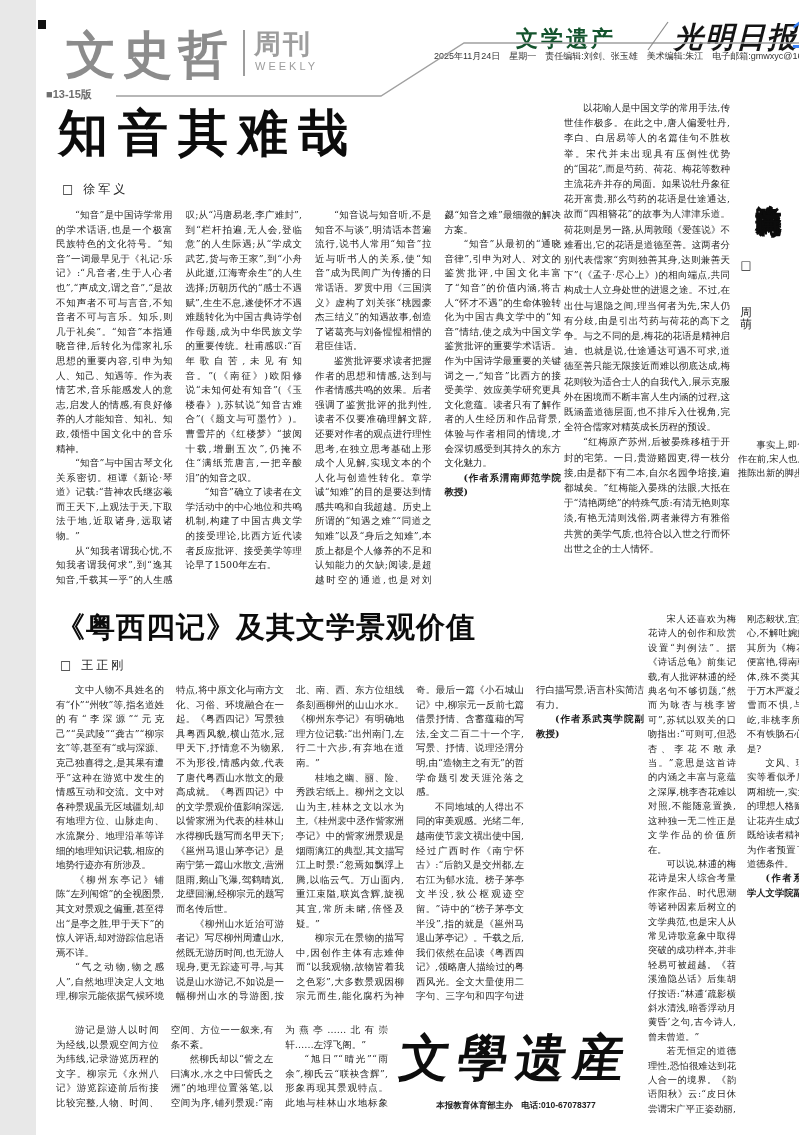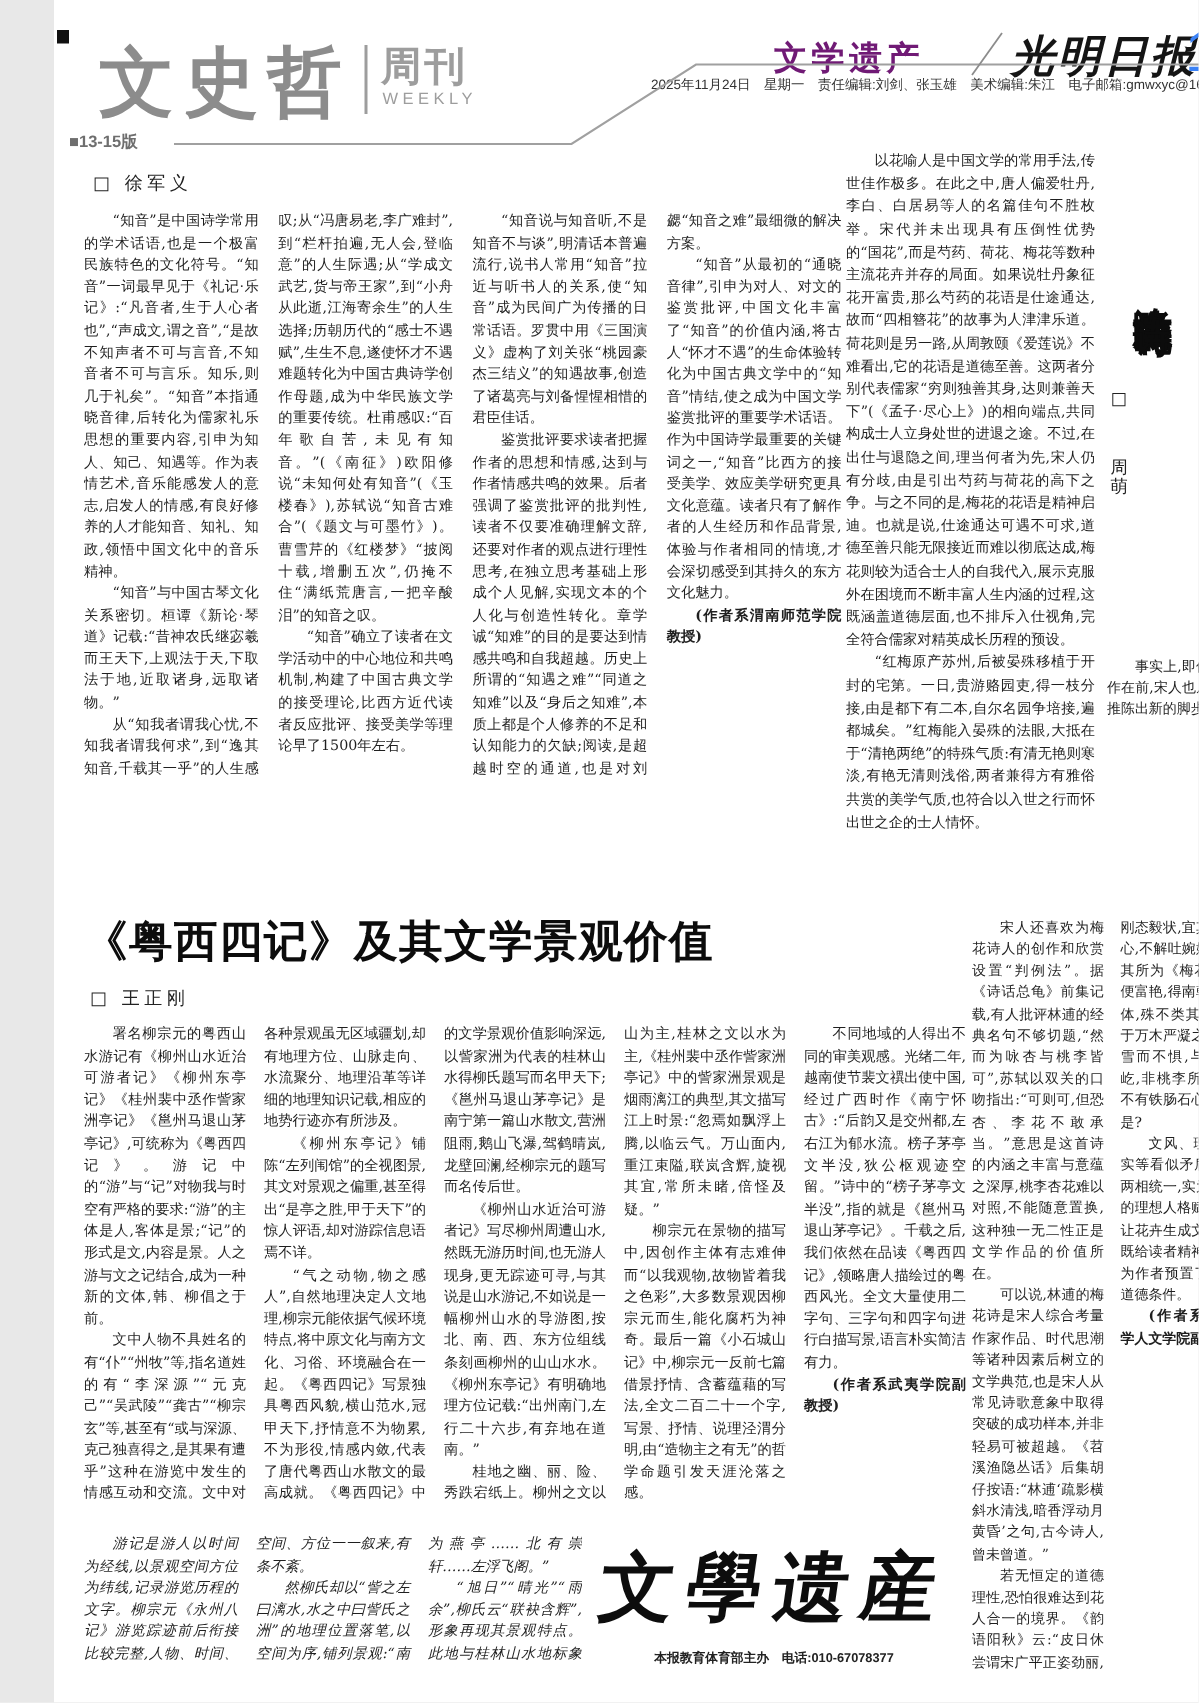--- a/index.html
+++ b/index.html
@@ -9,21 +9,21 @@
   .corner-mark{position:absolute;left:2px;top:20px;width:8px;height:9px;background:#111;}
   .logo-wshz{position:absolute;left:30px;top:22px;font-size:50px;font-weight:bold;
              color:#8c8c8c;letter-spacing:6px;font-family:"DejaVu Serif","Liberation Serif",serif;}
   .logo-divider{position:absolute;left:207px;top:30px;width:2px;height:46px;background:#9d9d9d;}
   .logo-zhoukan{position:absolute;left:218px;top:26px;font-size:27px;font-weight:bold;color:#9d9d9d;letter-spacing:2px;}
   .logo-weekly{position:absolute;left:219px;top:60px;font-size:11px;color:#9d9d9d;letter-spacing:3px;
                font-family:"Liberation Sans","DejaVu Sans",sans-serif;}
   .pages-note{position:absolute;left:10px;top:87px;font-size:11px;font-weight:bold;color:#6e6e6e;
               font-family:"Liberation Sans","DejaVu Sans",sans-serif;}
   .column-name{position:absolute;left:480px;top:24px;font-size:22px;font-weight:bold;
-               color:#701a75;letter-spacing:3px;font-family:"Liberation Sans","DejaVu Sans",sans-serif;}
+               color:#14532d;letter-spacing:3px;font-family:"Liberation Sans","DejaVu Sans",sans-serif;}
   .masthead{position:absolute;left:638px;top:18px;font-size:29px;font-weight:bold;font-style:italic;
             color:#151515;letter-spacing:2px;font-family:"DejaVu Serif","Liberation Serif",serif;text-align:center;}
   .page-no{position:absolute;left:754px;top:14px;font-size:38px;color:#3b82f6;
            font-family:"Liberation Sans","DejaVu Sans",sans-serif;}
   .dateline{position:absolute;right:8px;top:50px;width:420px;text-align:right;font-size:9px;
             color:#333;font-family:"Liberation Sans","DejaVu Sans",sans-serif;}
   .header-rules{position:absolute;left:0;top:0;pointer-events:none;}
   
   .headline{font-family:"Liberation Sans","DejaVu Sans",sans-serif;font-weight:900;color:#0c0c0c;}
   .byline{font-size:12px;letter-spacing:3px;color:#222;}
@@ -34,21 +34,21 @@
   .a1{position:absolute;left:20px;top:100px;width:505px;height:505px;}
   .a1 .headline{font-size:50px;letter-spacing:10px;margin-left:2px;}
   .a1 .byline{margin:14px 0 10px 6px;}
   .a1-body{column-count:4;column-gap:13px;height:382px;}
   
   .a2{position:absolute;left:20px;top:608px;width:588px;height:527px;}
   .a2 .headline{font-size:29px;letter-spacing:1px;}
   .a2 .byline{margin:9px 0 9px 4px;}
   .a2-main{column-count:5;column-gap:12px;height:332px;}
   .a2-lowrow{display:flex;margin-top:8px;}
-  .a2-lower{width:332px;column-count:3;column-gap:12px;height:92px;font-style:italic;}
+  .a2-lower{width:332px;column-count:3;column-gap:12px;height:92px;}
   .logo-box{width:232px;margin-left:12px;text-align:center;}
   .logo-callig{font-size:50px;font-weight:bold;color:#0d0d0d;letter-spacing:8px;
                font-family:"DejaVu Serif","Liberation Serif",serif;transform:skewX(-8deg);
                display:inline-block;margin-top:2px;}
   .logo-sub{font-size:8.5px;font-weight:bold;color:#222;margin-top:8px;
             font-family:"Liberation Sans","DejaVu Sans",sans-serif;}
   
   .a3top{position:absolute;left:528px;top:100px;width:271px;height:508px;display:flex;}
   .a3-colL{width:166px;font-size:9.5px;line-height:15.2px;text-align:justify;overflow:hidden;}
   .a3-colL p{margin:0;text-indent:2em;}
@@ -81,20 +81,21 @@
   <div class="masthead">光明日报</div>
   <div class="page-no">13</div>
   <div class="dateline">2025年11月24日　星期一　责任编辑:刘剑、张玉雄　美术编辑:朱江　电子邮箱:gmwxyc@163.com</div>
 
   <svg class="header-rules" width="799" height="110">
     <polyline points="80,96 345,96 428,43 799,43" fill="none" stroke="#a0a0a0" stroke-width="1.4"></polyline>
     <line x1="612" y1="50" x2="632" y2="22" stroke="#8c8c8c" stroke-width="1.2"></line>
   </svg>
 
   <div class="a1">
+    <div class="headline">知音其难哉</div>
     <div class="byline">□ 徐军义</div>
     <div class="body-text a1-body">
       <div>
           <p>“知音”是中国诗学常用的学术话语,也是一个极富民族特色的文化符号。“知音”一词最早见于《礼记·乐记》:“凡音者,生于人心者也”,“声成文,谓之音”,“是故不知声者不可与言音,不知音者不可与言乐。知乐,则几于礼矣”。“知音”本指通晓音律,后转化为儒家礼乐思想的重要内容,引申为知人、知己、知遇等。作为表情艺术,音乐能感发人的意志,启发人的情感,有良好修养的人才能知音、知礼、知政,领悟中国文化中的音乐精神。</p>
           <p>“知音”与中国古琴文化关系密切。桓谭《新论·琴道》记载:“昔神农氏继宓羲而王天下,上观法于天,下取法于地,近取诸身,远取诸物。”</p>
           <p>从“知我者谓我心忧,不知我者谓我何求”,到“逸其知音,千载其一乎”的人生感叹;从“冯唐易老,李广难封”,到“栏杆拍遍,无人会,登临意”的人生际遇;从“学成文武艺,货与帝王家”,到“小舟从此逝,江海寄余生”的人生选择;历朝历代的“感士不遇赋”,生生不息,遂使怀才不遇难题转化为中国古典诗学创作母题,成为中华民族文学的重要传统。杜甫感叹:“百年歌自苦,未见有知音。”(《南征》)欧阳修说“未知何处有知音”(《玉楼春》),苏轼说“知音古难合”(《题文与可墨竹》)。曹雪芹的《红楼梦》“披阅十载,增删五次”,仍掩不住“满纸荒唐言,一把辛酸泪”的知音之叹。</p>
           <p>“知音”确立了读者在文学活动中的中心地位和共鸣机制,构建了中国古典文学的接受理论,比西方近代读者反应批评、接受美学等理论早了1500年左右。</p>
           <p>“知音说与知音听,不是知音不与谈”,明清话本普遍流行,说书人常用“知音”拉近与听书人的关系,使“知音”成为民间广为传播的日常话语。罗贯中用《三国演义》虚构了刘关张“桃园豪杰三结义”的知遇故事,创造了诸葛亮与刘备惺惺相惜的君臣佳话。</p>
           <p>鉴赏批评要求读者把握作者的思想和情感,达到与作者情感共鸣的效果。后者强调了鉴赏批评的批判性,读者不仅要准确理解文辞,还要对作者的观点进行理性思考,在独立思考基础上形成个人见解,实现文本的个人化与创造性转化。章学诚“知难”的目的是要达到情感共鸣和自我超越。历史上所谓的“知遇之难”“同道之知难”以及“身后之知难”,本质上都是个人修养的不足和认知能力的欠缺;阅读,是超越时空的通道,也是对刘勰“知音之难”最细微的解决方案。</p>
           <p>“知音”从最初的“通晓音律”,引申为对人、对文的鉴赏批评,中国文化丰富了“知音”的价值内涵,将古人“怀才不遇”的生命体验转化为中国古典文学中的“知音”情结,使之成为中国文学鉴赏批评的重要学术话语。作为中国诗学最重要的关键词之一,“知音”比西方的接受美学、效应美学研究更具文化意蕴。读者只有了解作者的人生经历和作品背景,体验与作者相同的情境,才会深切感受到其持久的东方文化魅力。</p>
@@ -119,21 +120,20 @@
           </div>
       </div>
     </div>
   </div>
 
   <div class="a2">
     <div class="headline">《粤西四记》及其文学景观价值</div>
     <div class="byline">□ 王正刚</div>
     <div class="body-text a2-main">
       <div>
-          <p>署名柳宗元的粤西山水游记有《柳州山水近治可游者记》《柳州东亭记》《桂州裴中丞作訾家洲亭记》《邕州马退山茅亭记》,可统称为《粤西四记》。游记中的“游”与“记”对物我与时空有严格的要求:“游”的主体是人,客体是景;“记”的形式是文,内容是景。人之游与文之记结合,成为一种新的文体,韩、柳倡之于前。</p>
           <p>文中人物不具姓名的有“仆”“州牧”等,指名道姓的有“李深源”“元克己”“吴武陵”“龚古”“柳宗玄”等,甚至有“或与深源、克己独喜得之,是其果有遭乎”这种在游览中发生的情感互动和交流。文中对各种景观虽无区域疆划,却有地理方位、山脉走向、水流聚分、地理沿革等详细的地理知识记载,相应的地势行迹亦有所涉及。</p>
           <p>《柳州东亭记》铺陈“左列闱馆”的全视图景,其文对景观之偏重,甚至得出“是亭之胜,甲于天下”的惊人评语,却对游踪信息语焉不详。</p>
           <p>“气之动物,物之感人”,自然地理决定人文地理,柳宗元能依据气候环境特点,将中原文化与南方文化、习俗、环境融合在一起。《粤西四记》写景独具粤西风貌,横山范水,冠甲天下,抒情意不为物累,不为形役,情感内敛,代表了唐代粤西山水散文的最高成就。《粤西四记》中的文学景观价值影响深远,以訾家洲为代表的桂林山水得柳氏题写而名甲天下;《邕州马退山茅亭记》是南宁第一篇山水散文,营洲阻雨,鹅山飞瀑,驾鹤晴岚,龙壁回澜,经柳宗元的题写而名传后世。</p>
           <p>《柳州山水近治可游者记》写尽柳州周遭山水,然既无游历时间,也无游人现身,更无踪迹可寻,与其说是山水游记,不如说是一幅柳州山水的导游图,按北、南、西、东方位组线条刻画柳州的山山水水。《柳州东亭记》有明确地理方位记载:“出州南门,左行二十六步,有弃地在道南。”</p>
           <p>桂地之幽、丽、险、秀跌宕纸上。柳州之文以山为主,桂林之文以水为主,《桂州裴中丞作訾家洲亭记》中的訾家洲景观是烟雨漓江的典型,其文描写江上时景:“忽焉如飘浮上腾,以临云气。万山面内,重江束隘,联岚含辉,旋视其宜,常所未睹,倍怪及疑。”</p>
           <p>柳宗元在景物的描写中,因创作主体有志难伸而“以我观物,故物皆着我之色彩”,大多数景观因柳宗元而生,能化腐朽为神奇。最后一篇《小石城山记》中,柳宗元一反前七篇借景抒情、含蓄蕴藉的写法,全文二百二十一个字,写景、抒情、说理泾渭分明,由“造物主之有无”的哲学命题引发天涯沦落之感。</p>
           <p>不同地域的人得出不同的审美观感。光绪二年,越南使节裴文禩出使中国,经过广西时作《南宁怀古》:“后韵又是交州都,左右江为郁水流。榜子茅亭文半没,狄公枢观迹空留。”诗中的“榜子茅亭文半没”,指的就是《邕州马退山茅亭记》。千载之后,我们依然在品读《粤西四记》,领略唐人描绘过的粤西风光。全文大量使用二字句、三字句和四字句进行白描写景,语言朴实简洁有力。</p>
         </div>
       <p class="attr">(作者系武夷学院副教授)</p>
     </div>

